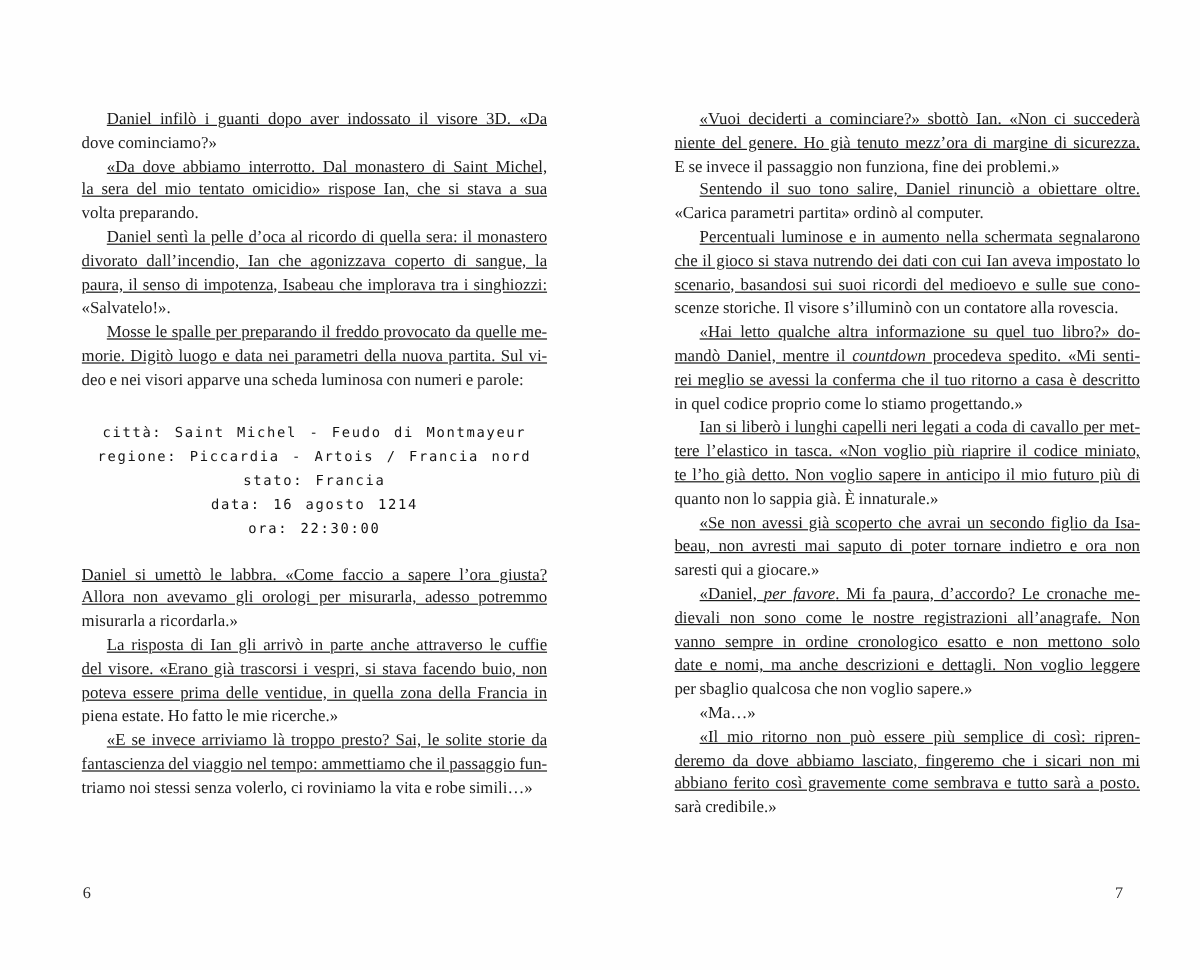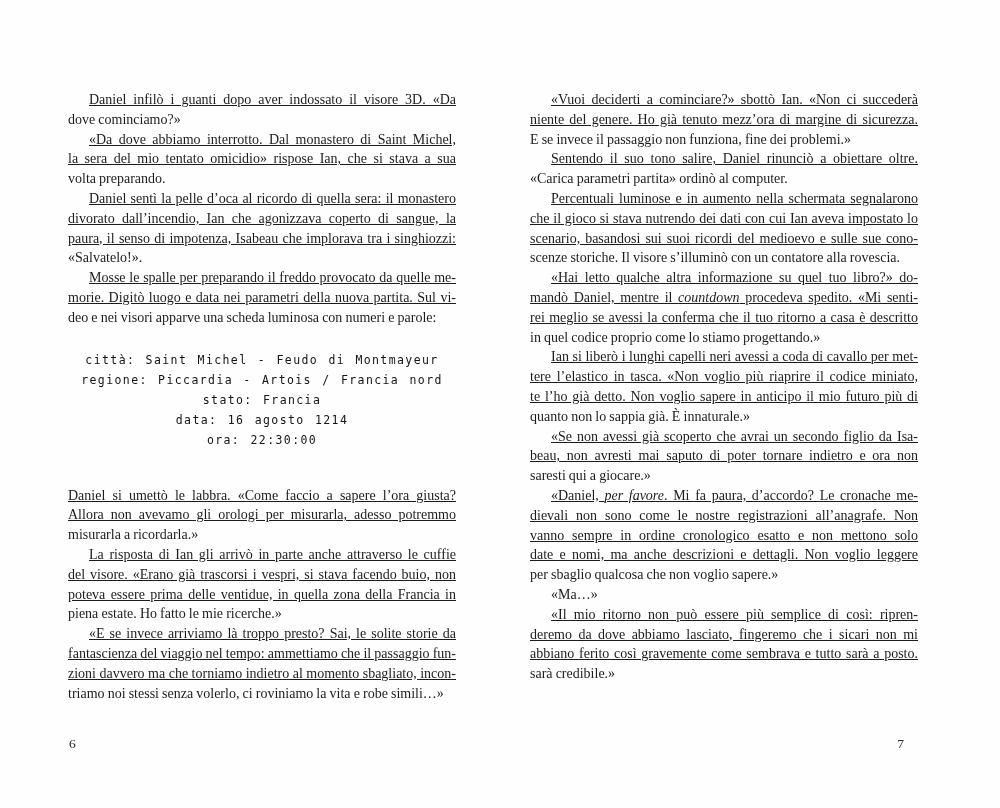--- a/index.html
+++ b/index.html
@@ -21,40 +21,40 @@
     background: #fefefe;
   }
   .page {
     position: absolute;
     top: 90px;
     width: 388px;
     font-size: 14px;
     line-height: 19.8px;
   }
   #page-left  { left: 68px; }
-  #page-right { left: 530px; }
+  #page-right { left: 562px; }
   .para { margin: 0; }
   .line {
     text-align: justify;
     word-spacing: -0.4px;
     overflow: hidden;
     white-space: nowrap;
   }
   .line.fill {
     white-space: normal;
     text-align-last: justify;
     text-decoration: underline;
   }
   .line.last {
     white-space: normal;
     text-align-last: auto;
   }
   .line.indent { text-indent: 21px; }
   .terminal {
-    margin: 22px 0 36px 0;
+    margin: 22px 0 20px 0;
     text-align: center;
     font-family: "DejaVu Sans Mono", monospace;
     font-size: 11.5px;
     line-height: 20px;
     letter-spacing: 1.4px;
     word-spacing: 2px;
     color: #141414;
   }
   .tline { text-align: center; }
   .pagenum {
@@ -109,21 +109,20 @@
         </div>
         <div class="para">
           <div class="line indent fill">La risposta di Ian gli arrivò in parte anche attraverso le cuffie</div>
           <div class="line fill">del visore. «Erano già trascorsi i vespri, si stava facendo buio, non</div>
           <div class="line fill">poteva essere prima delle ventidue, in quella zona della Francia in</div>
           <div class="line last">piena estate. Ho fatto le mie ricerche.»</div>
         </div>
         <div class="para">
           <div class="line indent fill">«E se invece arriviamo là troppo presto? Sai, le solite storie da</div>
           <div class="line fill">fantascienza del viaggio nel tempo: ammettiamo che il passaggio fun-</div>
-          <div class="line fill">zioni davvero ma che torniamo indietro al momento sbagliato, incon-</div>
           <div class="line last">triamo noi stessi senza volerlo, ci roviniamo la vita e robe simili…»</div>
         </div>
       </div>
     <div class="pagenum">6</div>
   </div>
 
   <div class="page" id="page-right">
     <div class="content">
         <div class="para">
           <div class="line indent fill">«Vuoi deciderti a cominciare?» sbottò Ian. «Non ci succederà</div>
@@ -140,21 +139,21 @@
           <div class="line fill">scenario, basandosi sui suoi ricordi del medioevo e sulle sue cono-</div>
           <div class="line last">scenze storiche. Il visore s’illuminò con un contatore alla rovescia.</div>
         </div>
         <div class="para">
           <div class="line indent fill">«Hai letto qualche altra informazione su quel tuo libro?» do-</div>
           <div class="line fill"><span>mandò Daniel, mentre il </span><em>countdown</em><span> procedeva spedito. «Mi senti-</span></div>
           <div class="line fill">rei meglio se avessi la conferma che il tuo ritorno a casa è descritto</div>
           <div class="line last">in quel codice proprio come lo stiamo progettando.»</div>
         </div>
         <div class="para">
-          <div class="line indent fill">Ian si liberò i lunghi capelli neri avessi a coda di cavallo per met-</div>
+          <div class="line indent fill">Ian si liberò i lunghi capelli neri legati a coda di cavallo per met-</div>
           <div class="line fill">tere l’elastico in tasca. «Non voglio più riaprire il codice miniato,</div>
           <div class="line fill">te l’ho già detto. Non voglio sapere in anticipo il mio futuro più di</div>
           <div class="line last">quanto non lo sappia già. È innaturale.»</div>
         </div>
         <div class="para">
           <div class="line indent fill">«Se non avessi già scoperto che avrai un secondo figlio da Isa-</div>
           <div class="line fill">beau, non avresti mai saputo di poter tornare indietro e ora non</div>
           <div class="line last">saresti qui a giocare.»</div>
         </div>
         <div class="para">

